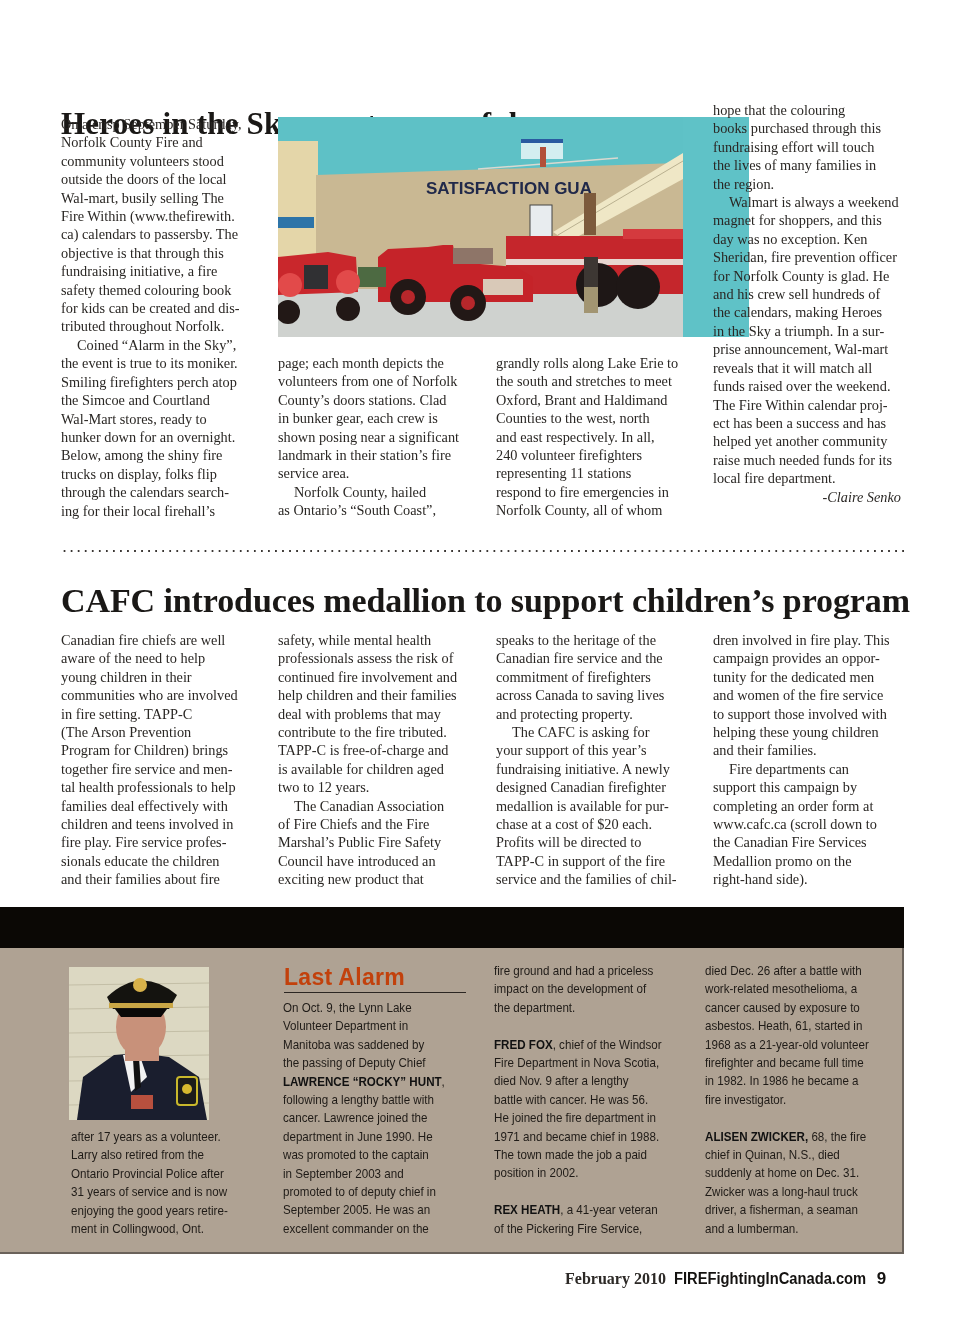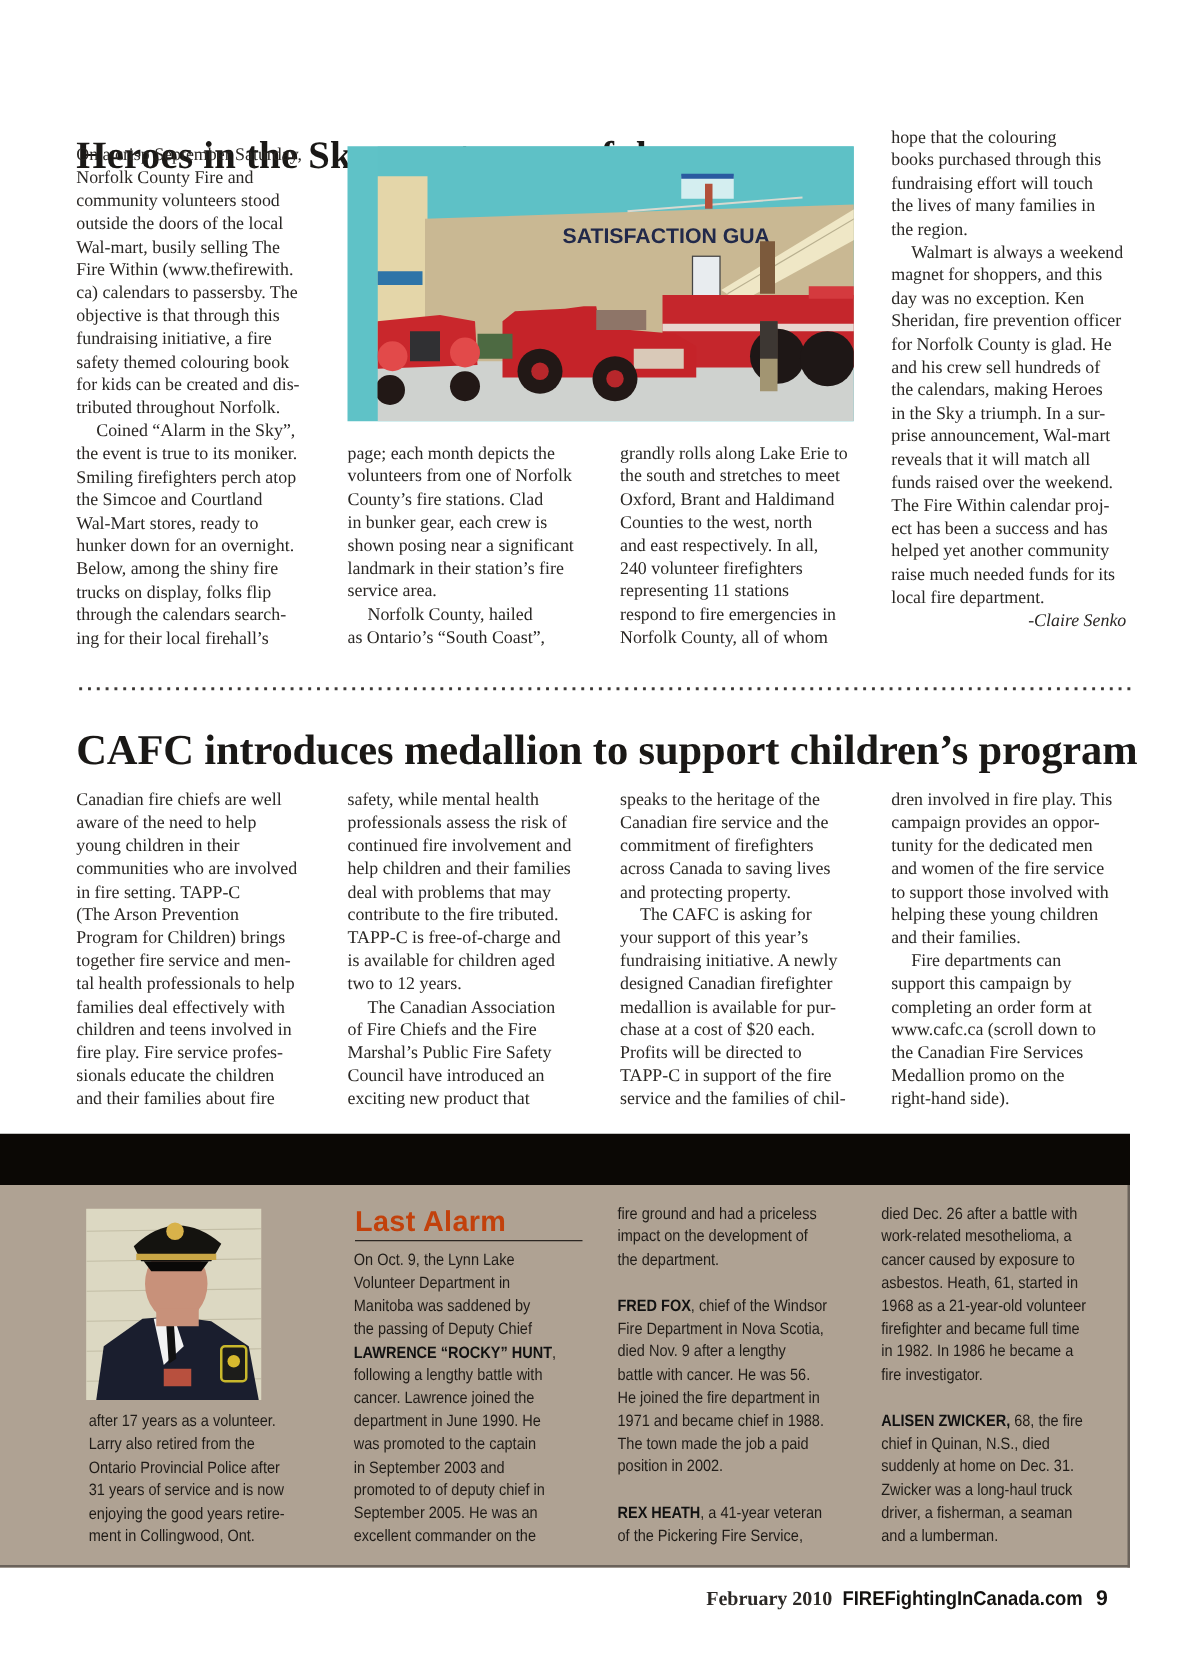--- a/index.html
+++ b/index.html
@@ -22,22 +22,22 @@
 
   
   #a1c1 { left: 61px; top: 115px; }
   #a1c2 { left: 278px; top: 354px; }
   #a1c3 { left: 496px; top: 354px; }
   #a1c4 { left: 713px; top: 101px; }
   .byline { font-style: italic; text-align: right; width: 188px; }
 
   
   #photo {
-    position: absolute; left: 278px; top: 117px; width: 405px; height: 220px;
-    overflow: hidden; background: #5fc2c7; padding-left: 24px;
+    position: absolute; left: 278px; top: 117px; width: 471px; height: 220px;
+    overflow: hidden; background: #5fc2c7;
   }
 
   
   #divider {
     position: absolute; left: 61px; top: 549px; width: 845px; height: 4px;
     background-image: radial-gradient(circle, #3a3633 1.1px, transparent 1.3px);
     background-size: 7.05px 4px; background-repeat: repeat-x;
   }
 
   
@@ -166,21 +166,21 @@
     <circle cx="70" cy="192" r="12" fill="#221816"></circle>
 
     <rect x="306" y="140" width="14" height="30" fill="#3d3733"></rect>
     <rect x="306" y="170" width="14" height="26" fill="#a29572"></rect>
   </svg>
 </div>
 
 <div id="a1c2" class="col">
     <p>page; each month depicts the</p>
     <p>volunteers from one of Norfolk</p>
-    <p>County’s fire stations. Clad</p>
+    <p>County’s doors stations. Clad</p>
     <p>in bunker gear, each crew is</p>
     <p>shown posing near a significant</p>
     <p>landmark in their station’s fire</p>
     <p>service area.</p>
     <p style="padding-left: 16px;">Norfolk County, hailed</p>
     <p>as Ontario’s “South Coast”,</p>
   </div>
 <div id="a1c3" class="col">
     <p>grandly rolls along Lake Erie to</p>
     <p>the south and stretches to meet</p>

